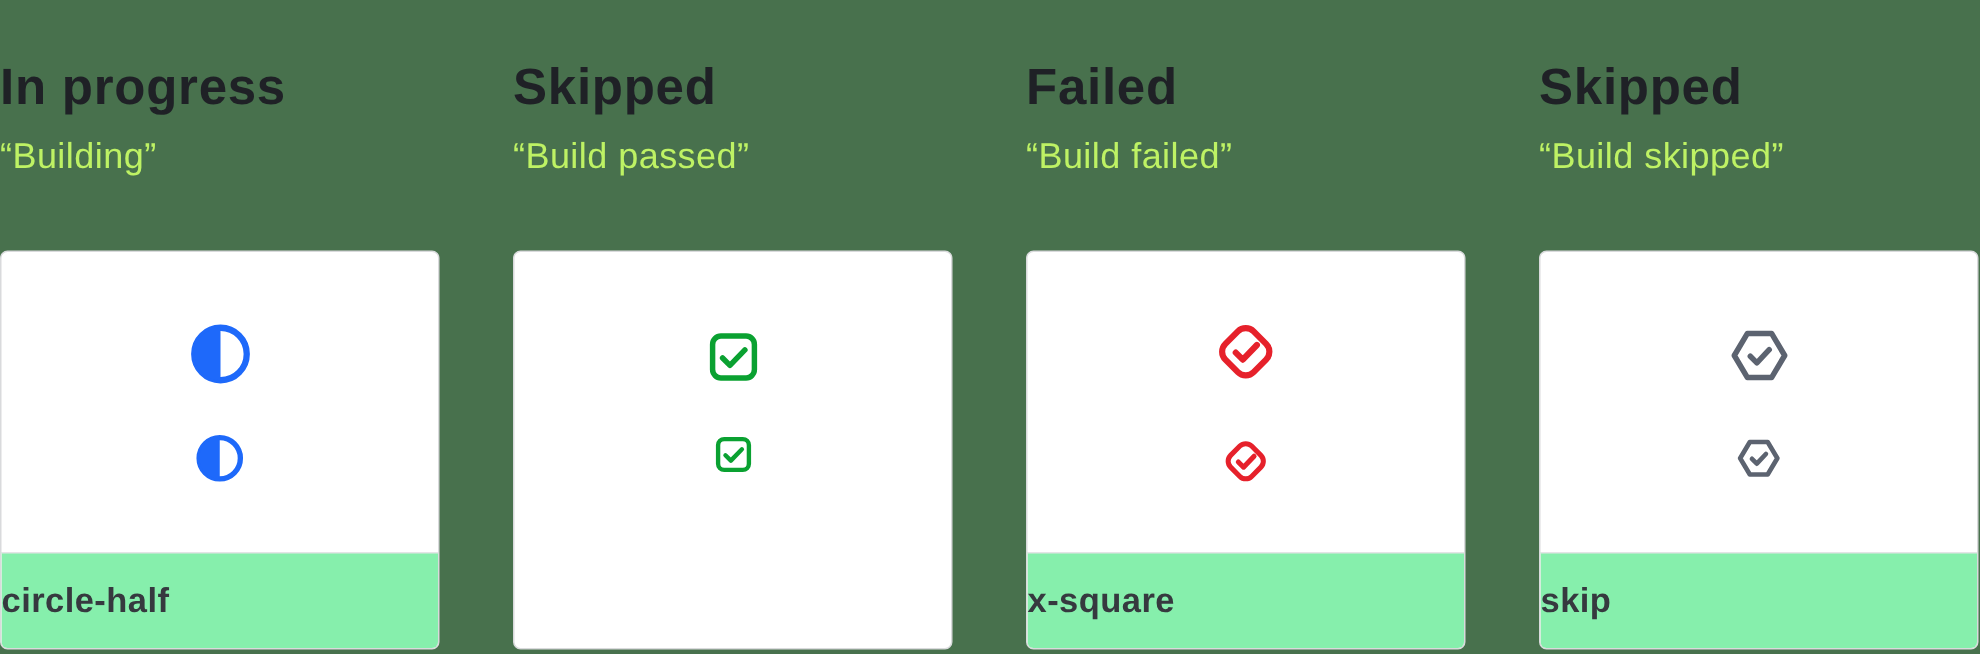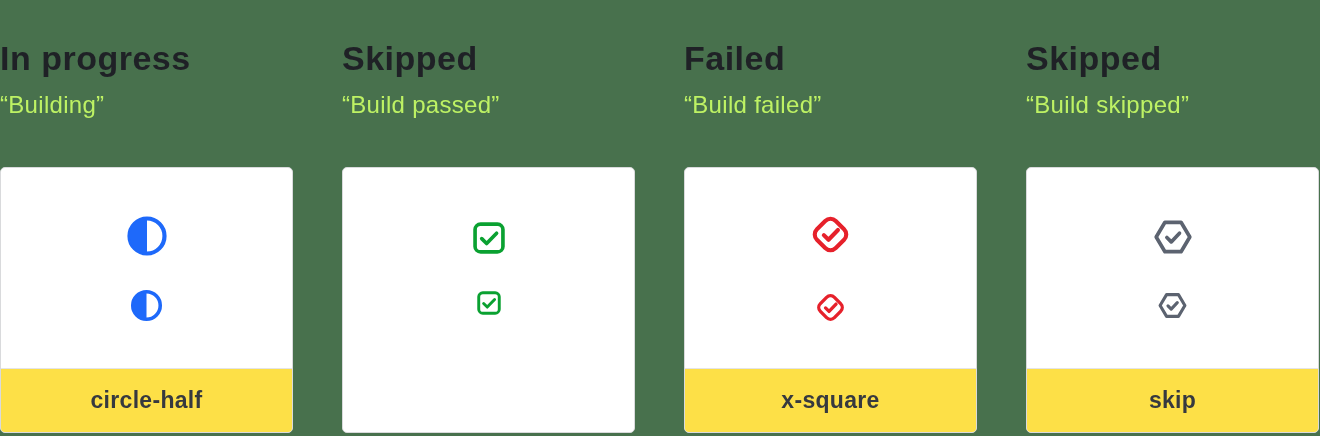--- a/index.html
+++ b/index.html
@@ -45,25 +45,24 @@
     height: 200px;
     display: flex;
     flex-direction: column;
     align-items: center;
     justify-content: center;
     gap: 32px;
   }
   .icon-area svg { display: block; }
   .card-footer {
     flex: 1;
-    background: #fde047;
+    background: #86efac;
     border-top: 1px solid #e4e4e6;
     display: flex;
     align-items: center;
-    justify-content: center;
   }
   .footer-label {
     font-size: 23px;
     font-weight: 700;
     letter-spacing: 0.3px;
     color: #36393f;
   }
 </style>
 </head>
 <body style="background: rgb(72, 113, 77);">

